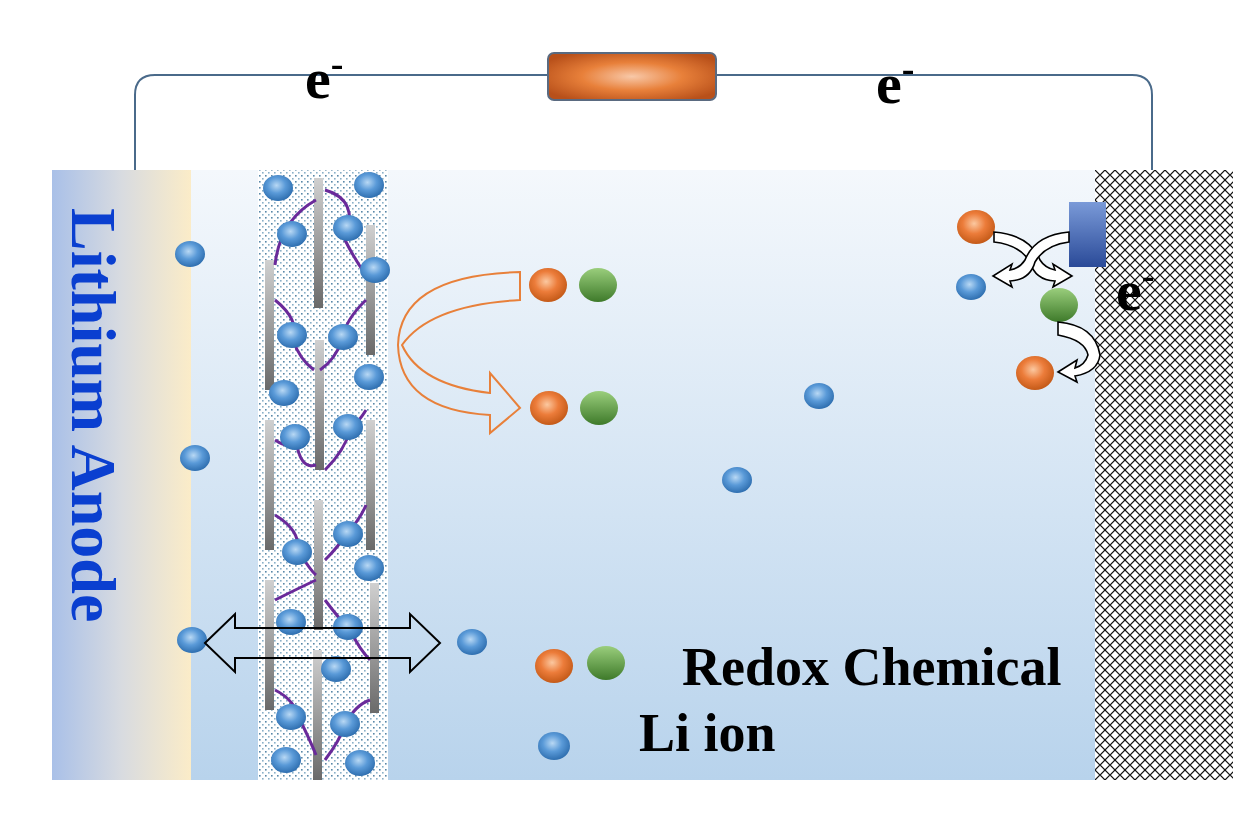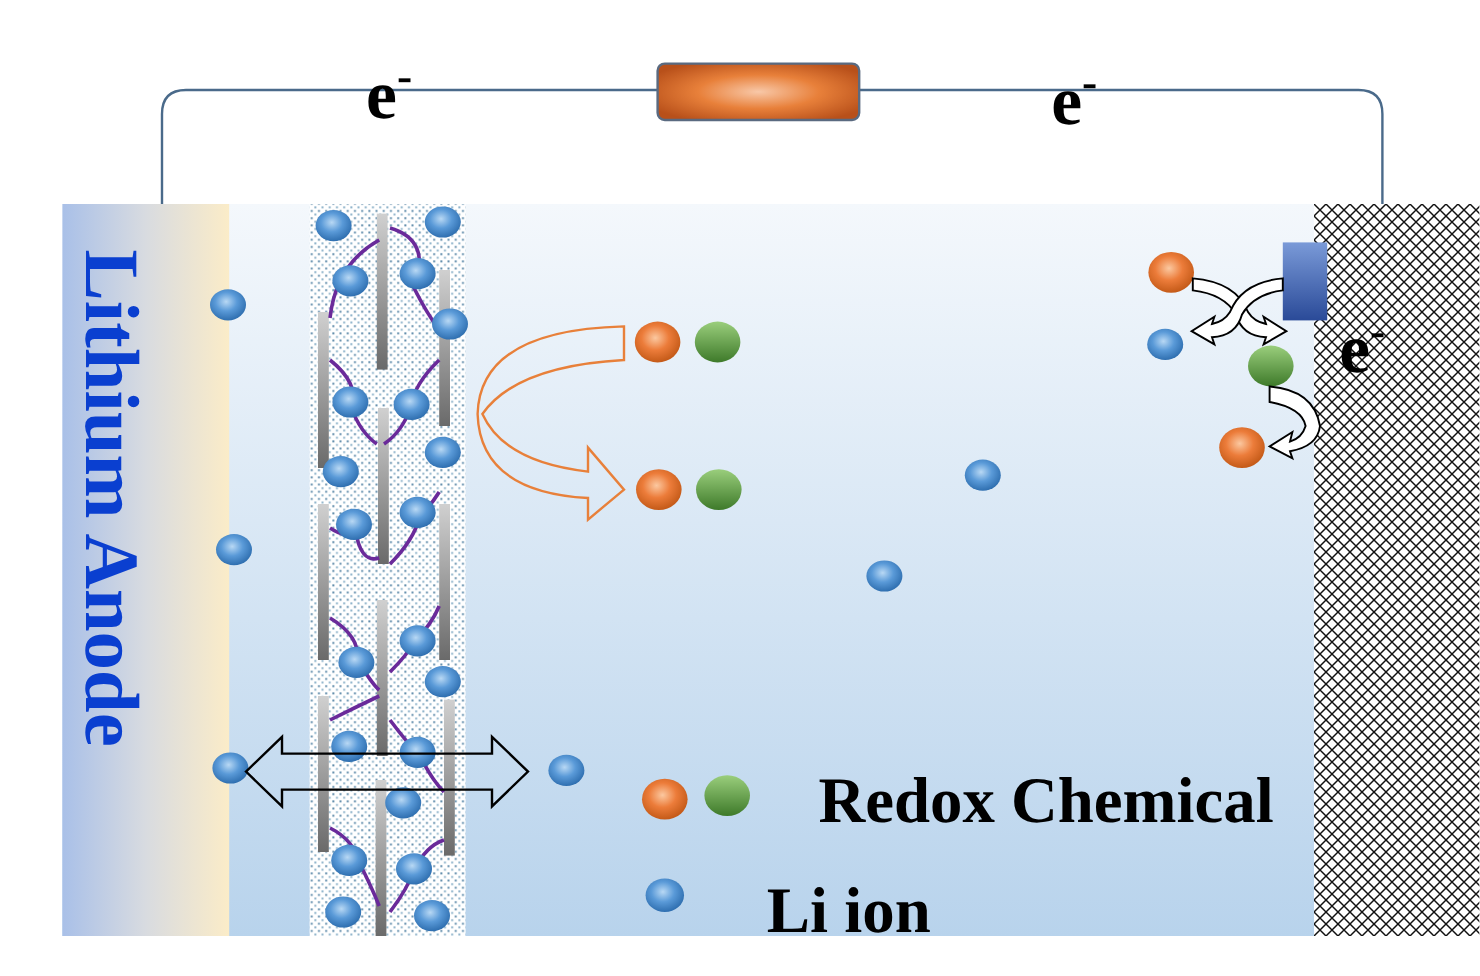--- a/index.html
+++ b/index.html
@@ -179,14 +179,14 @@
     <span>Lithium Anode</span>
   </div>
 
   
   <div class="lbl cathode-text">
     
   </div>
 
   
   <div class="lbl legend-text" style="left:639px;top:640px;margin-left:43px;">Redox Chemical</div>
-  <div class="lbl legend-text" style="left:639px;top:732px;">Li ion</div>
+  <div class="lbl legend-text" style="left:639px;top:706px;">Li ion</div>
 </div>
 
 </body></html>

